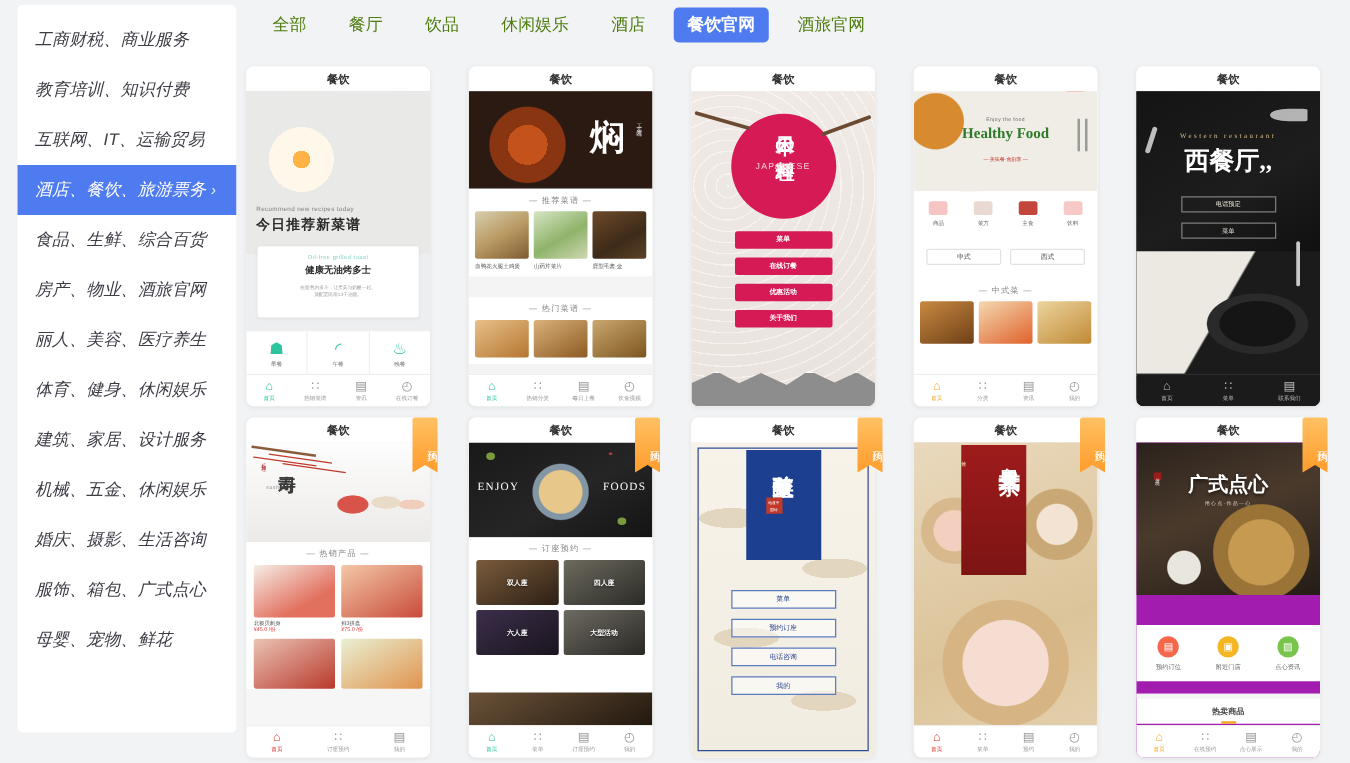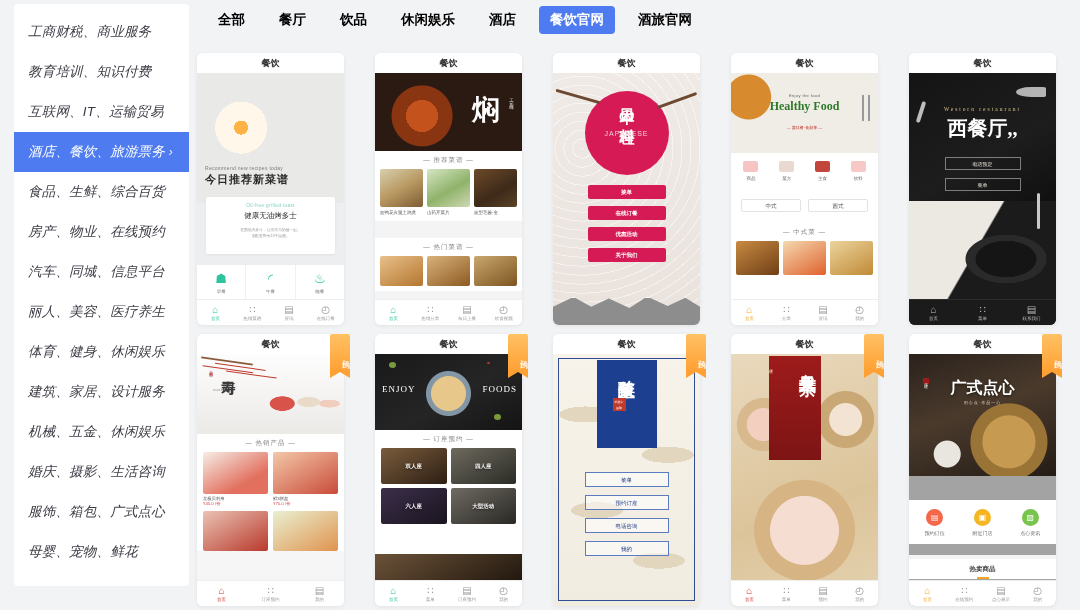--- a/index.html
+++ b/index.html
@@ -22,22 +22,22 @@
     color:#3c3c46; white-space:nowrap; letter-spacing:.2px; cursor:pointer;
     display:flex; align-items:center; justify-content:space-between;font-style:italic;
   }
   .side-item.active { background:#4e7bef; color:#fff; }
   .side-item .chev { font-size:12px; opacity:.9; padding-right:2px; }
 
   
   .main { flex:1; display:flex; flex-direction:column; min-width:0; }
   .tabs { height:40px; display:flex; align-items:center; gap:0; padding:0 0 0 18px; }
   .tab {
-    font-size:13.5px; color:#000000; padding:5px 11px; border-radius:4px;
-    margin-right:12px; cursor:pointer; white-space:nowrap;font-weight:bold;
+    font-size:13.5px; color:#4d7c0f; padding:5px 11px; border-radius:4px;
+    margin-right:12px; cursor:pointer; white-space:nowrap;
   }
   .tab.active { background:#4e7bef; color:#fff; font-weight:bold; }
 
   .grid {
     flex:1; display:grid; grid-template-columns:repeat(5,147px);
     grid-template-rows:272px 272px; column-gap:31px; row-gap:9px;
     padding:13px 0 0 8px;
   }
 
   
@@ -126,24 +126,21 @@
         <span>互联网、IT、运输贸易</span>
       </div>
       <div class="side-item active">
         <span>酒店、餐饮、旅游票务</span>
         <span class="chev">›</span>
       </div>
       <div class="side-item">
         <span>食品、生鲜、综合百货</span>
       </div>
       <div class="side-item">
-        <span>房产、物业、在线预约</span>
-      </div>
-      <div class="side-item">
-        <span>汽车、同城、信息平台</span>
+        <span>房产、物业、酒旅官网</span>
       </div>
       <div class="side-item">
         <span>丽人、美容、医疗养生</span>
       </div>
       <div class="side-item">
         <span>体育、健身、休闲娱乐</span>
       </div>
       <div class="side-item">
         <span>建筑、家居、设计服务</span>
       </div>
@@ -174,21 +171,21 @@
     <div class="grid" id="grid">
         <div class="card">
           <div class="card-inner">
             <div class="card-title">餐饮</div>
             <div class="card-body" style="background: rgb(236, 238, 239);">
               <div style="position:absolute;top:0;left:0;width:100%;height:130px;background:radial-gradient(circle at 30% 42%,#ffb347 0 7px,#fff7ea 7px 26px,#e9e9e7 26px),radial-gradient(circle at 78% 68%,#f0a23a 0 10px,#f6e3c0 10px 30px,transparent 31px),linear-gradient(160deg,#e4e5e6,#d9dadb 55%,#e8e8e6)"></div>
               <div style="position:absolute;top:92px;left:8px;font-size:5px;color:#7d7d7d;letter-spacing:.3px">Recommend new recipes today</div>
               <div style="position:absolute;top:99px;left:8px;font-size:11px;color:#2b2b2b;font-weight:bold;letter-spacing:1px">今日推荐新菜谱</div>
               <div style="position:absolute;top:124px;left:9px;width:129px;height:57px;background:#fff;border-radius:2px;padding:6px 6px 0;text-align:center;box-shadow:0 1px 3px rgba(0,0,0,.06)">
                 <div style="font-size:4.6px;color:#7fd0c0;letter-spacing:.4px">Oil-free grilled toast</div>
-                <div style="font-size:7.5px;color:#2b2b2b;font-weight:normal;padding-top:3px">健康无油烤多士</div>
+                <div style="font-size:7.5px;color:#2b2b2b;font-weight:bold;padding-top:3px">健康无油烤多士</div>
                 <div style="font-size:3.8px;color:#9b9b9b;padding-top:6px;line-height:1.6">在面包内多斗，让蛋黄与奶酪一起。</div>
                 <div style="font-size:3.8px;color:#9b9b9b;line-height:1.6">顶配至民南13千油脂。</div>
               </div>
               <div style="position:absolute;top:192px;left:0;width:100%;height:40px;background:#fff;display:flex">
                 <div style="flex:1;text-align:center;border-right:1px solid #f0f0f0">
                   <div style="font-size:13px;color:#2ec4a0;line-height:20px;padding-top:4px">☗</div>
                   <div style="font-size:4.5px;color:#777">早餐</div>
                 </div>
                 <div style="flex:1;text-align:center;border-right:1px solid #f0f0f0">
                   <div style="font-size:13px;color:#2ec4a0;line-height:20px;padding-top:4px">◜</div>
@@ -466,21 +463,21 @@
                 <div class="bn"><span class="gi">▤</span><span>预约</span></div>
                 <div class="bn"><span class="gi">◴</span><span>我的</span></div>
               </div>
             </div>
           </div>
           <div class="ribbon">预约</div>
         </div>
         <div class="card">
           <div class="card-inner">
             <div class="card-title">餐饮</div>
-            <div class="card-body" style="background: #a3a3a3;">
+            <div class="card-body" style="background: #a21caf;">
               <div style="position:absolute;top:0;left:0;width:100%;height:122px;background:radial-gradient(circle at 68% 72%,#c79a52 0 26px,#9a7336 27px 38px,transparent 39px),radial-gradient(circle at 26% 82%,#e9e6df 0 13px,transparent 14px),linear-gradient(160deg,#2b221c,#4a3a2c 45%,#241c16)">
                 <div style="position:absolute;top:24px;left:50%;transform:translateX(-50%);font-size:16px;color:#fff;font-weight:bold;white-space:nowrap;font-family:&quot;Liberation Serif&quot;,serif;text-shadow:0 1px 3px rgba(0,0,0,.6)">广式点心</div>
                 <div style="position:absolute;top:24px;left:14px;font-size:3.6px;color:#fff;background:#9e1b1b;padding:2px 1px;writing-mode:vertical-rl;letter-spacing:1px">传统</div>
                 <div style="position:absolute;top:46px;left:50%;transform:translateX(-50%);font-size:4px;color:#d9d2c6;letter-spacing:1px;white-space:nowrap">用心点·作品一心</div>
               </div>
               <div class="icorow" style="position:absolute;top:146px;left:0;width:100%;padding:9px 2px 8px">
                 <div class="ic" style="font-size:5px">
                   <div class="cir" style="background:#f4674a;width:17px;height:17px;margin-bottom:4px;position:relative">
                     <div style="position:absolute;inset:0;color:#fff;font-size:8px;line-height:17px;text-align:center">▤</div>
                   </div>

